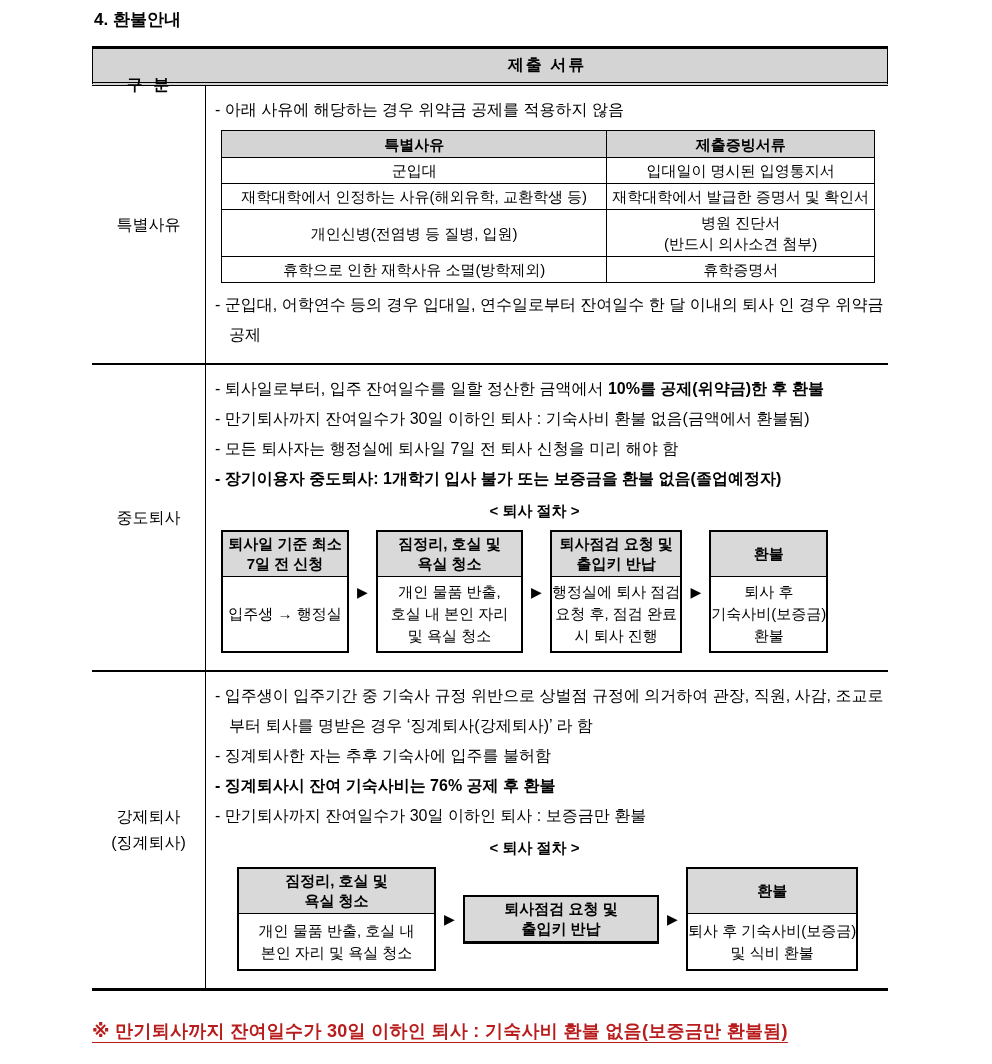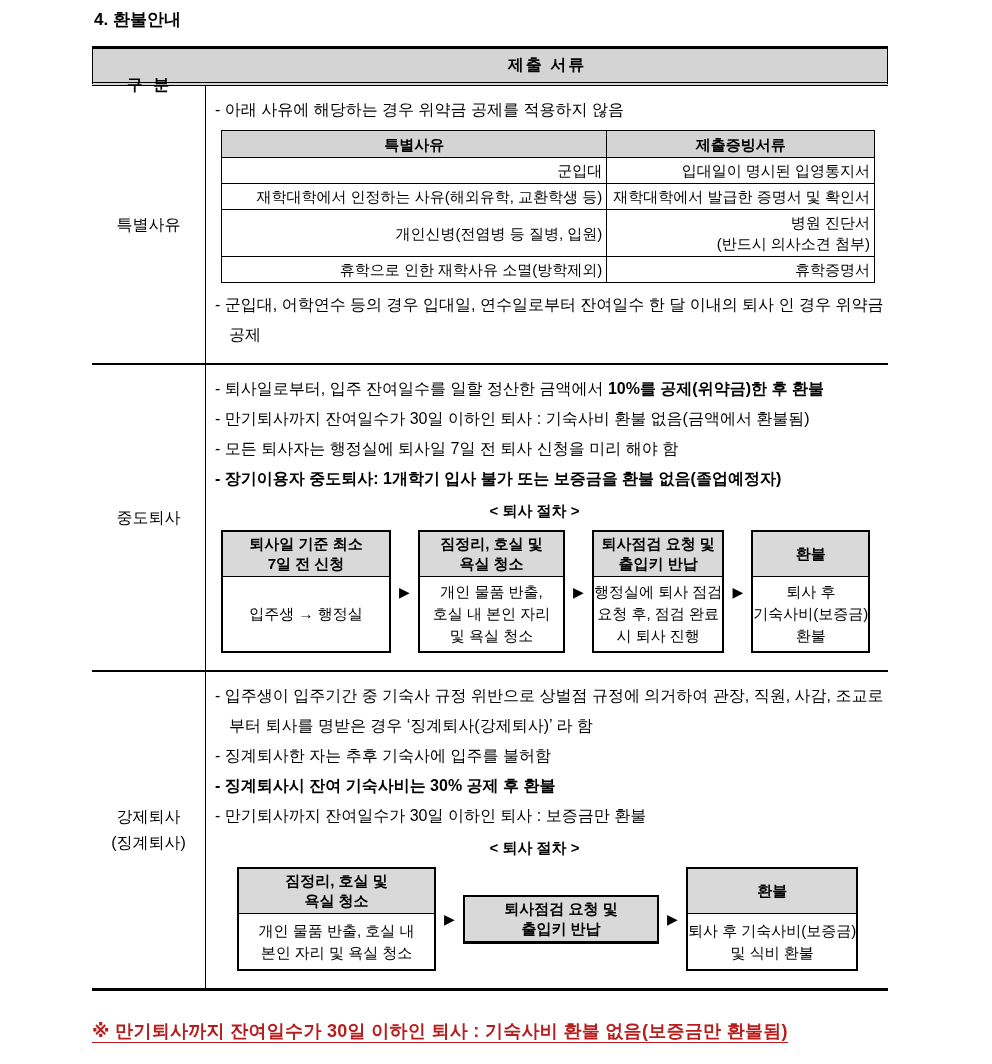--- a/index.html
+++ b/index.html
@@ -37,38 +37,38 @@
   .bullet { line-height: 30px; padding-left: 14px; text-indent: -14px; }
   .bold { font-weight: bold; }
   .pre { white-space: pre-line; }
 
   .inner {
     border-collapse: collapse; width: 654px; margin: 5px 0 7px 6px;
     font-size: 15px; text-align: center;
   }
   .inner th, .inner td { border: 1px solid #000; padding: 2px 4px; line-height: 21px; }
   .inner th { background: #d4d4d4; height: 27px; font-size: 15px; }
-  .inner td { height: 26px; text-align: right; }
+  .inner td { height: 26px; }
 
   .proc-title { text-align: center; font-weight: bold; font-size: 15px; margin: 8px 30px 9px 0; }
 
   .flow { display: flex; align-items: center; margin: 2px 0 4px 6px; }
   .farrow { width: 27px; text-align: center; font-size: 14px; flex-shrink: 0; }
   .fbox { border: 2px solid #000; background: #fff; }
   .fbox-head {
     background: #d9d9d9; border-bottom: 1px solid #000;
     font-weight: bold; text-align: center; font-size: 15px; line-height: 20px;
     height: 45px; display: flex; align-items: center; justify-content: center;
     white-space: pre-line;
   }
   .fbox-body {
     text-align: center; font-size: 15px; line-height: 22px;
     display: flex; align-items: center; justify-content: center; white-space: pre-line;
   }
-  .flow-a .fbox:nth-of-type(1) { width: 170px; }
+  .flow-a .fbox:nth-of-type(1) { width: 128px; }
   .flow-a .fbox:nth-of-type(2) { width: 150px; }
   .flow-a .fbox:nth-of-type(3) { width: 147px; }
   .flow-a .fbox:nth-of-type(4) { width: 141px; }
   .flow-a .fbox-body { height: 74px; }
   .flow-b .fbox:nth-of-type(1) { width: 199px; }
   .flow-b .fbox:nth-of-type(2) { width: 202px; }
   .flow-b .fbox:nth-of-type(3) { width: 196px; }
   .flow-b .fbox-body { height: 55px; }
   .flow-b { margin-left: 22px; }
 
@@ -170,21 +170,21 @@
         </div>
       </div>
     </div>
 
     <div class="trow">
       <div class="td-label">강제퇴사
 (징계퇴사)</div>
       <div class="td-content">
         <div class="bullet">- 입주생이 입주기간 중 기숙사 규정 위반으로 상벌점 규정에 의거하여 관장, 직원, 사감, 조교로부터 퇴사를 명받은 경우 ‘징계퇴사(강제퇴사)’ 라 함</div>
         <div class="bullet">- 징계퇴사한 자는 추후 기숙사에 입주를 불허함</div>
-        <div class="bullet bold">- 징계퇴사시 잔여 기숙사비는 30% 공제 후 환불</div>
+        <div class="bullet bold">- 징계퇴사시 잔여 기숙사비는 76% 공제 후 환불</div>
         <div class="bullet">- 만기퇴사까지 잔여일수가 30일 이하인 퇴사 : 보증금만 환불</div>
         <div class="proc-title">&lt; 퇴사 절차 &gt;</div>
         <div class="flow flow-b">
           <div class="fbox">
             <div class="fbox-head">짐정리, 호실 및
 욕실 청소</div>
             <div class="fbox-body">개인 물품 반출, 호실 내
 본인 자리 및 욕실 청소</div>
           </div>
           <div class="farrow">▶</div>

